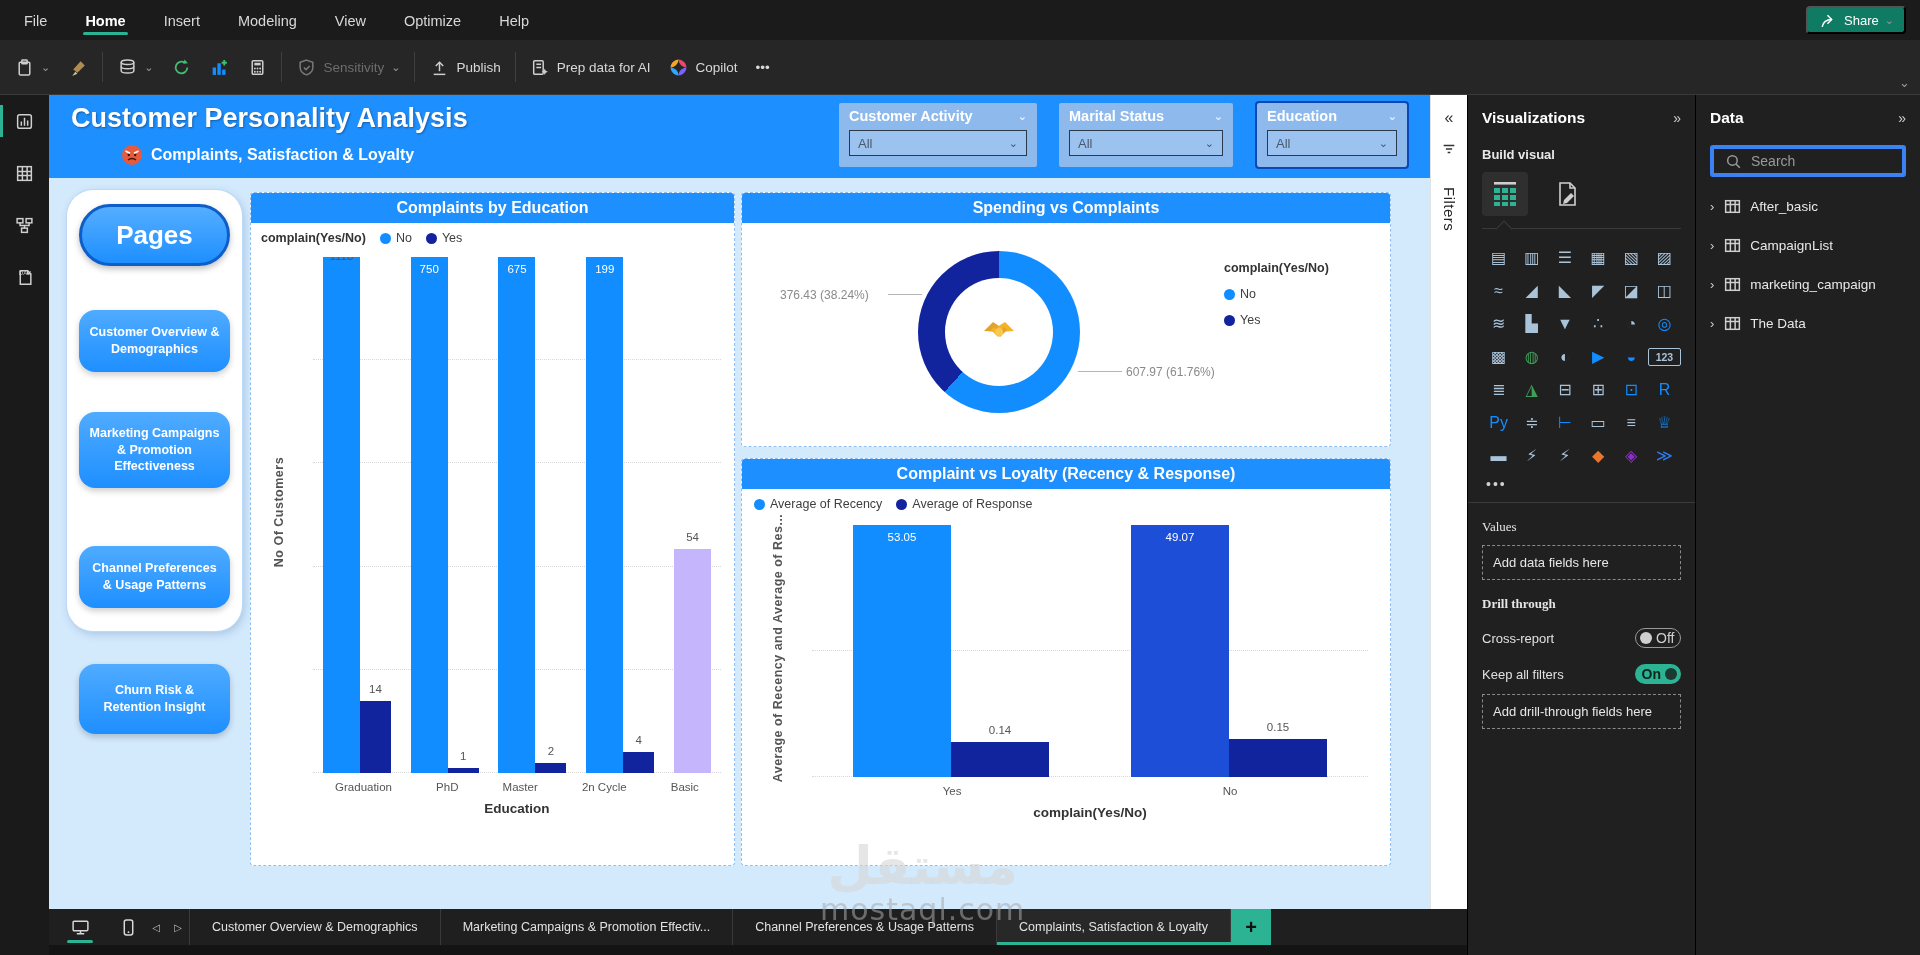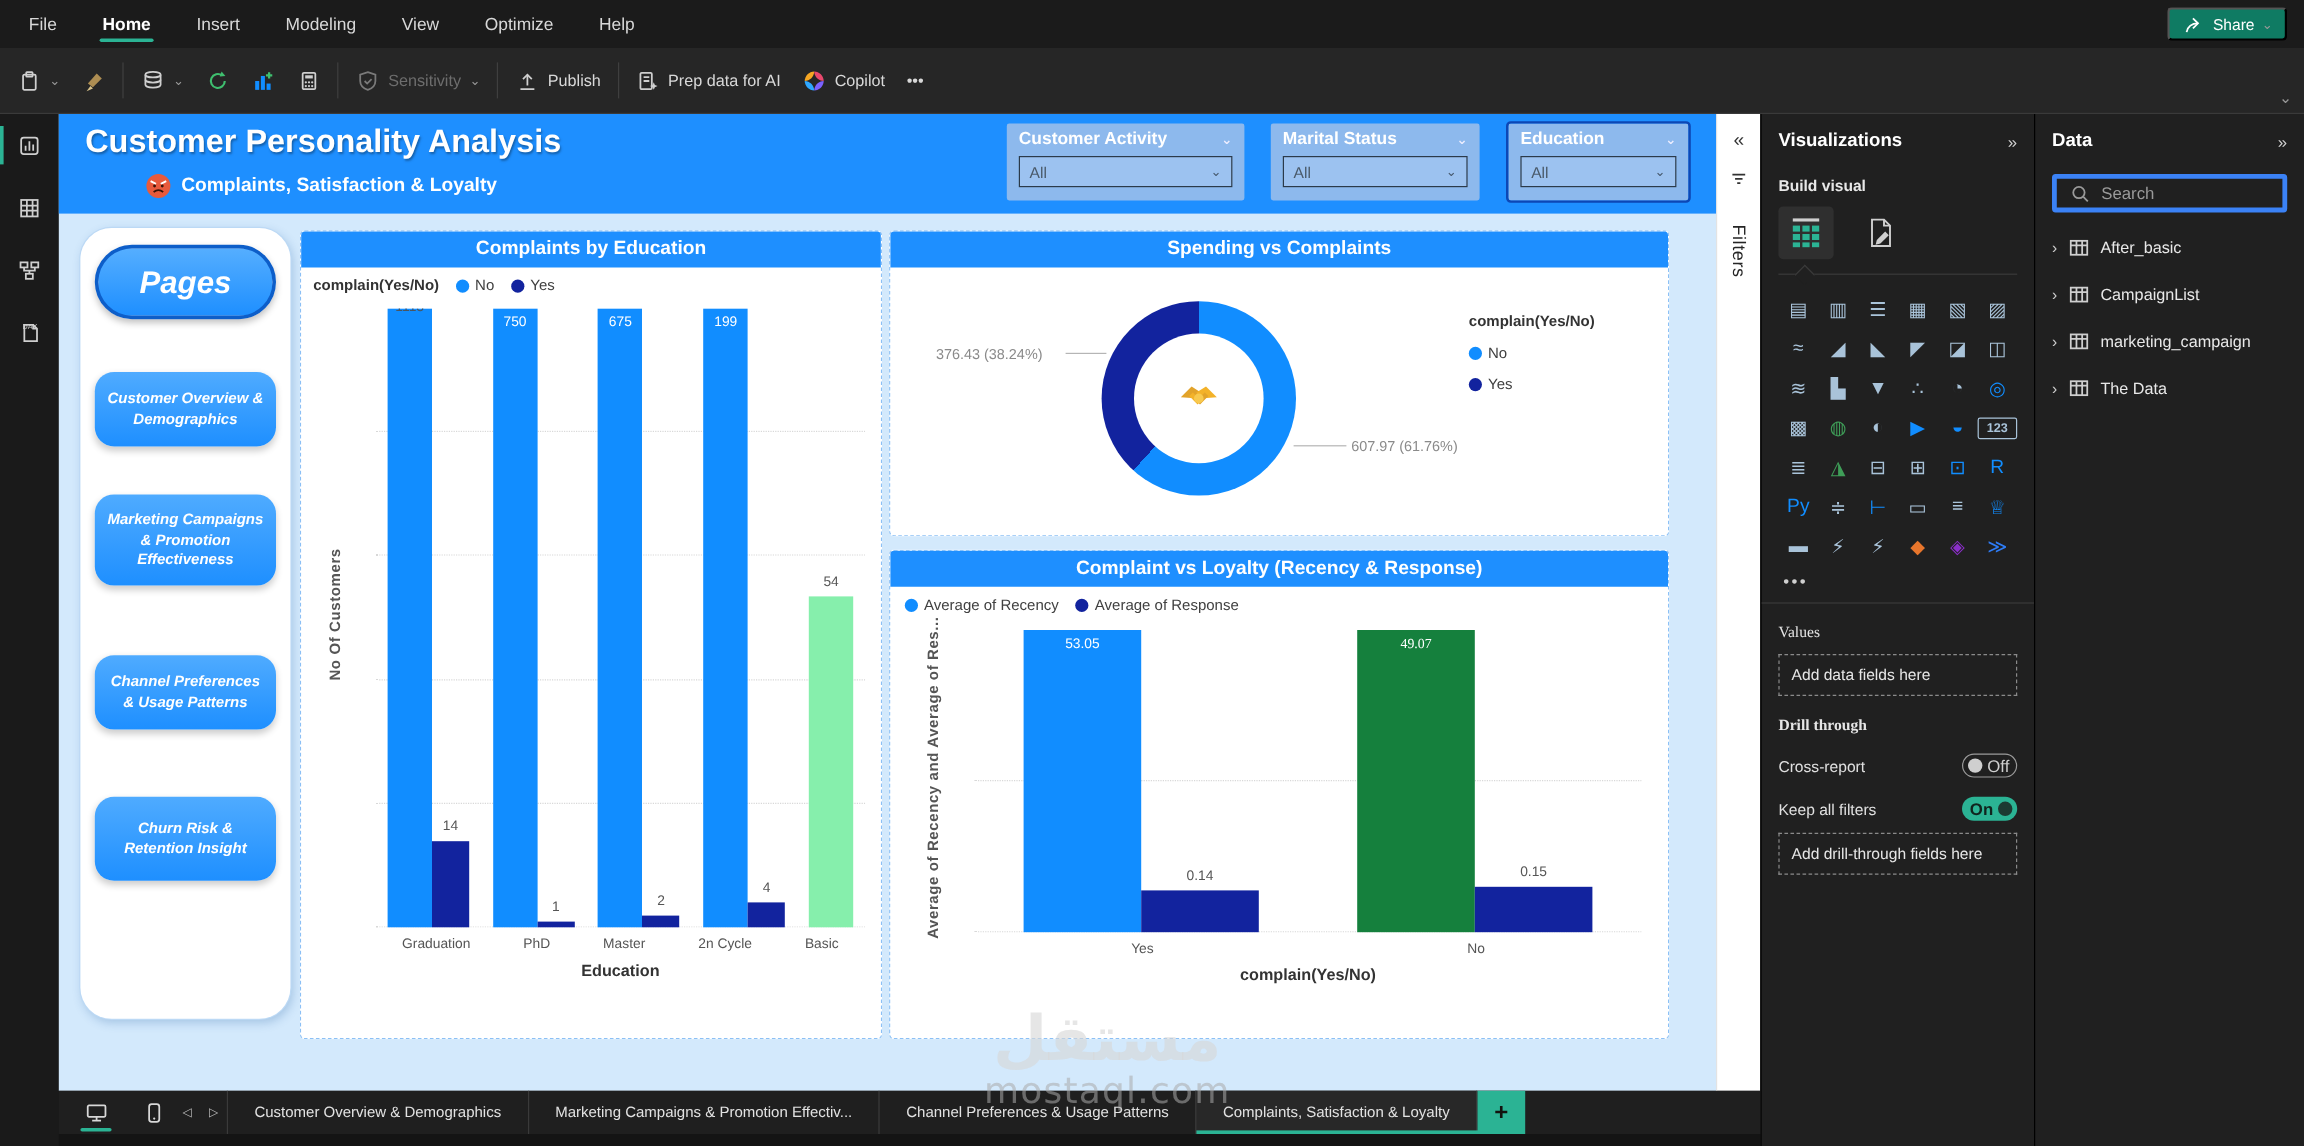--- a/index.html
+++ b/index.html
@@ -36,21 +36,21 @@
   #page-header { position:absolute; left:0; top:0; width:1381px; height:83px; background:#1e8fff; }
   #report-title { position:absolute; left:22px; top:8px; color:#fff; font-size:27px; font-weight:bold; text-shadow:1px 1px 2px rgba(0,0,0,.35); }
   #report-subtitle { position:absolute; left:72px; top:49px; display:flex; align-items:center; gap:8px; color:#fff; font-size:16px; font-weight:bold; }
   .filter-card { position:absolute; top:8px; height:64px; background:#8db9ed; border-radius:2px; padding:5px 10px; }
   .filter-card.selected { outline:2px solid #0d47b5; }
   .filter-head { display:flex; justify-content:space-between; align-items:center; color:#fff; font-weight:bold; font-size:14.5px; }
   .filter-head .chev { color:#eef; }
   .filter-select { margin-top:6px; height:26px; border:1px solid #2b3a4a; background:#9cc2f0; color:#4a5a6a; font-size:13px; display:flex; align-items:center; justify-content:space-between; padding:0 8px; }
 
   
-  #pages-panel { position:absolute; left:18px; top:95px; width:175px; height:659px; background:#fff; border-radius:26px; box-shadow:0 0 0 1px #bcd9f5, 2px 3px 8px rgba(30,90,160,.25);font-style:italic; }
+  #pages-panel { position:absolute; left:18px; top:95px; width:175px; height:441px; background:#fff; border-radius:26px; box-shadow:0 0 0 1px #bcd9f5, 2px 3px 8px rgba(30,90,160,.25); }
   #pages-pill { position:absolute; left:12px; top:14px; right:12px; height:62px; border-radius:32px; background:linear-gradient(180deg,#55aeff,#1e8fff); border:3px solid #0d5ec9; color:#fff; font-size:26px; font-weight:bold; display:flex; align-items:center; justify-content:center; box-shadow:0 3px 6px rgba(0,0,0,.25); }
   .page-btn { position:absolute; left:12px; right:12px; border-radius:16px; background:linear-gradient(180deg,#4fabff,#1e8fff); color:#fff; font-size:12.5px; font-weight:bold; display:flex; align-items:center; justify-content:center; text-align:center; padding:4px 8px; line-height:1.35; box-shadow:0 3px 6px rgba(0,0,0,.2); }
 
   
   .card { position:absolute; background:#fff; border:1px dashed #8cc0f5; border-radius:4px; }
   .card-title { height:30px; background:#1e8fff; border-radius:3px 3px 0 0; color:#fff; font-weight:bold; font-size:16px; display:flex; align-items:center; justify-content:center; }
   .legend-row { position:absolute; display:flex; align-items:center; gap:14px; font-size:12.5px; color:#404040; }
   .legend-title { font-weight:bold; color:#333; }
   .legend-item { display:flex; align-items:center; gap:5px; }
   .dot { width:11px; height:11px; border-radius:50%; display:inline-block; }
@@ -398,21 +398,21 @@
             </div>
             <div class="cat">
               <div class="bar" style="width: 37px; height: 516px; background: rgb(17, 141, 255);">
                 <span class="blabel" style="top: 6px; color: rgb(255, 255, 255);">199</span>
               </div>
               <div class="bar" style="width: 31px; height: 20.64px; background: rgb(18, 35, 158);">
                 <span class="blabel" style="top: -18px; color: rgb(85, 85, 85);">4</span>
               </div>
             </div>
             <div class="cat">
-              <div class="bar" style="width: 37px; height: 276px; background: #86efac;">
+              <div class="bar" style="width: 37px; height: 224px; background: #c4b5fd;">
                 <span class="blabel" style="top: -18px; color: rgb(85, 85, 85);">54</span>
               </div>
             </div>
           </div>
         </div>
         <div class="xlabels" style="left: 62px; width: 408px; top: 588px;">
           <span>Graduation</span>
           <span>PhD</span>
           <span>Master</span>
           <span>2n Cycle</span>
@@ -455,21 +455,21 @@
           <div class="cats">
             <div class="cat">
               <div class="bar" style="width: 98px; height: 252px; background: rgb(17, 141, 255); padding-left: 35px;">
                 <span class="blabel" style="top: 6px; color: rgb(255, 255, 255);">53.05</span>
               </div>
               <div class="bar" style="width: 98px; height: 35.28px; background: rgb(18, 35, 158);">
                 <span class="blabel" style="top: -18px; color: rgb(85, 85, 85);">0.14</span>
               </div>
             </div>
             <div class="cat">
-              <div class="bar" style="width: 98px; height: 252px; background: #15803d; font-family: Liberation Serif, serif;">
+              <div class="bar" style="width: 98px; height: 252px; background: #1d4ed8;">
                 <span class="blabel" style="top: 6px; color: rgb(255, 255, 255);">49.07</span>
               </div>
               <div class="bar" style="width: 98px; height: 37.8px; background: rgb(18, 35, 158);">
                 <span class="blabel" style="top: -18px; color: rgb(85, 85, 85);">0.15</span>
               </div>
             </div>
           </div>
         </div>
         <div class="xlabels" style="left: 70px; width: 556px; top: 326px;">
           <span>Yes</span>

